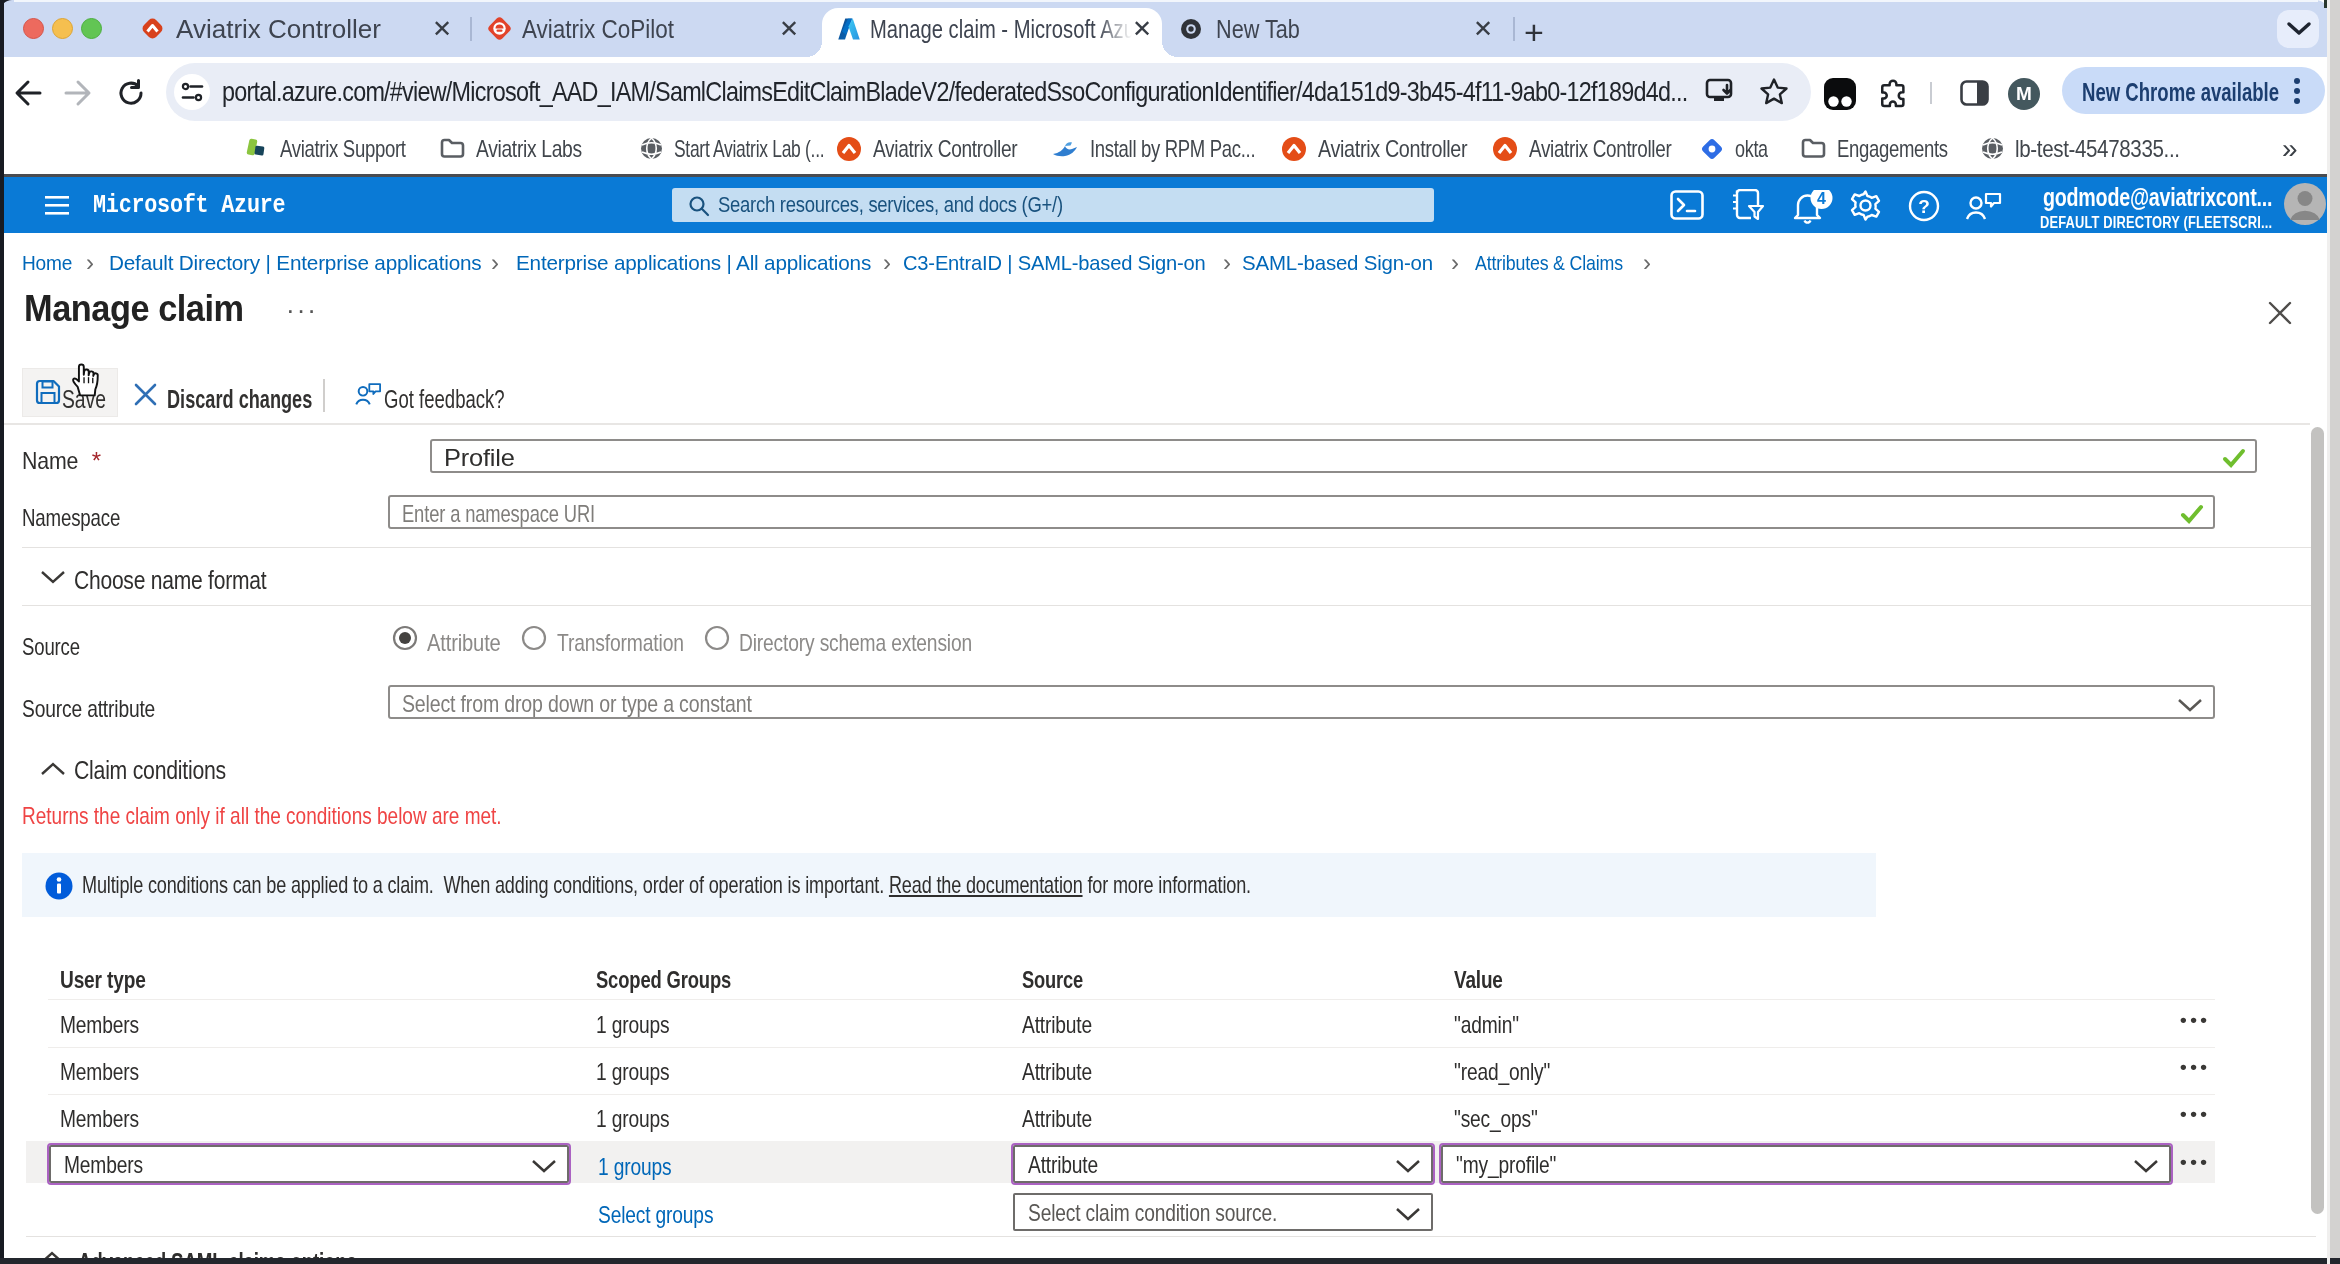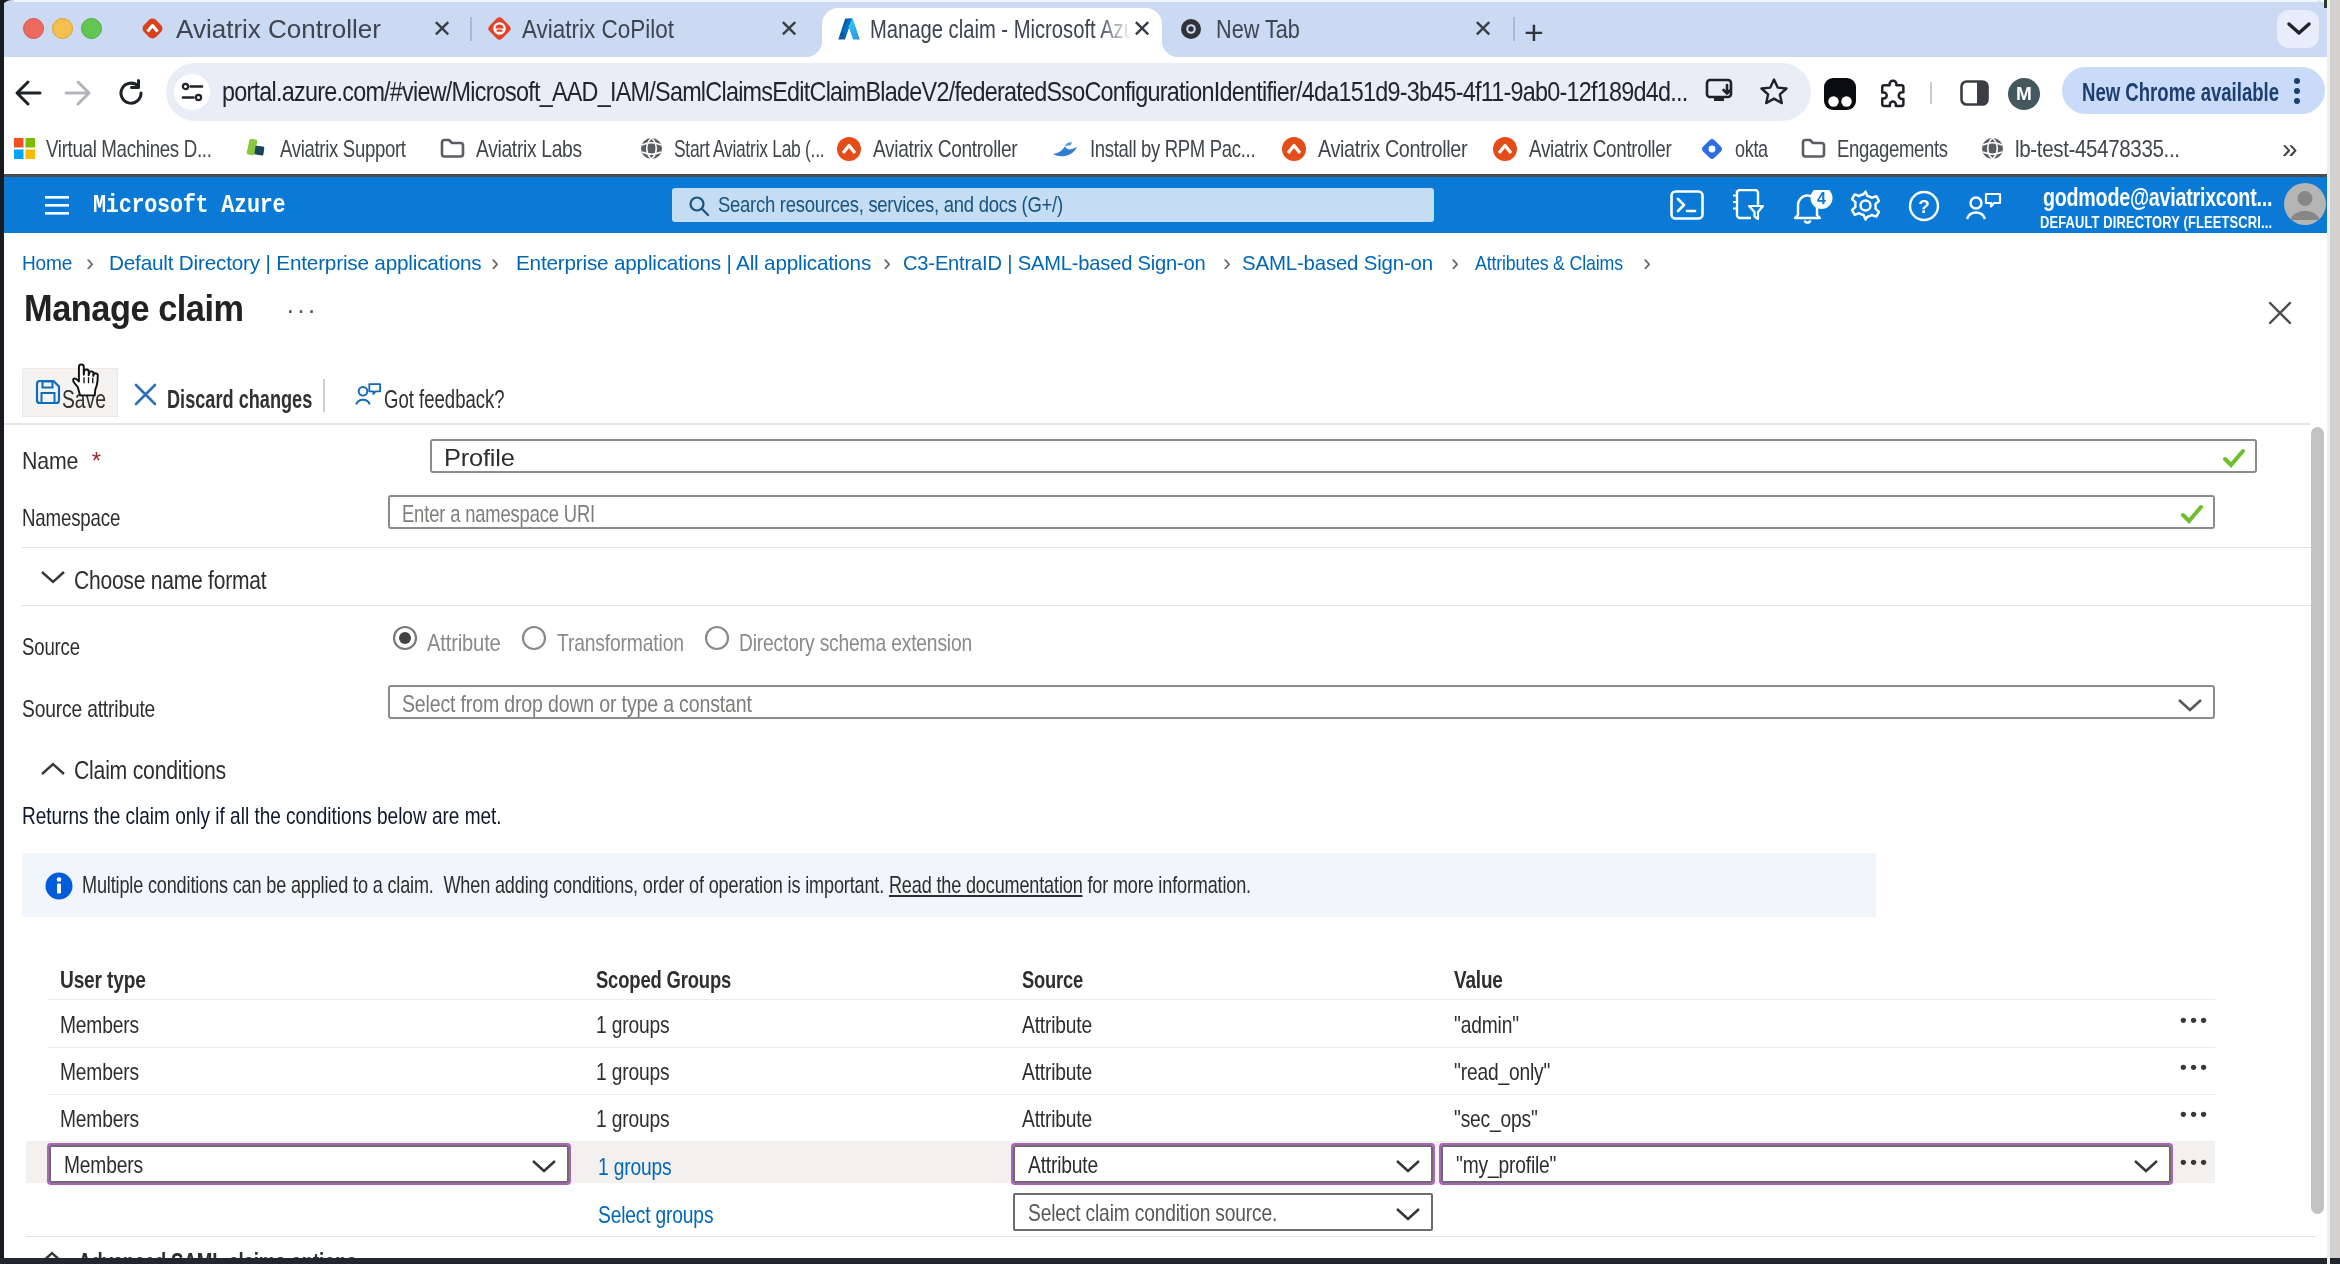--- a/index.html
+++ b/index.html
@@ -229,31 +229,20 @@
 <div class="abs" style="left:2082px; top:77px; font-size:26px; color:#1c3e70; font-weight:bold;"><span class="sx" id="t-ncha" style="transform:scaleX(0.714);">New Chrome available</span></div>
 <div class="abs" style="left:2293px; top:77px;">
     <svg width="8" height="28">
       <circle cx="4" cy="4" r="3" fill="#1c3e70"></circle>
       <circle cx="4" cy="14" r="3" fill="#1c3e70"></circle>
       <circle cx="4" cy="24" r="3" fill="#1c3e70"></circle>
     </svg>
   </div>
 
 <div class="abs" id="bookmarks">
-  <div class="bm" style="left:10px;">
-      <span>
-        <svg width="21" height="21">
-          <rect x="0" y="0" width="9.5" height="9.5" fill="#f25022"></rect>
-          <rect x="11.5" y="0" width="9.5" height="9.5" fill="#7fba00"></rect>
-          <rect x="0" y="11.5" width="9.5" height="9.5" fill="#00a4ef"></rect>
-          <rect x="11.5" y="11.5" width="9.5" height="9.5" fill="#ffb900"></rect>
-        </svg>
-      </span>
-      <span class="sx" id="b1" style="transform:scaleX(0.779);">Virtual Machines D...</span>
-    </div>
   <div class="bm" style="left:241px;">
       <span>
         <svg width="24" height="24">
           <rect x="3" y="2" width="8" height="16" rx="2" fill="#8bc53f" transform="rotate(12 7 10)"></rect>
           <rect x="10" y="9" width="9" height="9" rx="1.5" fill="#17445a" transform="rotate(8 14 13)"></rect>
         </svg>
       </span>
       <span class="sx" id="b2" style="transform:scaleX(0.773);">Aviatrix Support</span>
     </div>
   <div class="bm" style="left:436px;">
@@ -531,21 +520,21 @@
           <path d="M2 3 L13 13 L24 3" stroke="#5a5855" stroke-width="2.5" fill="none"></path>
         </svg>
       </div>
   </div>
   <div class="abs icon" style="left:36px; top:528px;" id="chev-cc">
       <svg width="26" height="16">
         <path d="M2 13 L13 3 L24 13" stroke="#3a3836" stroke-width="2.4" fill="none"></path>
       </svg>
     </div>
   <div class="abs sechead" style="left:70px; top:522px;"><span class="sx" id="t-cc" style="transform:scaleX(0.817);">Claim conditions</span></div>
-  <div class="abs" style="left:18px; top:569px; font-size:24px; color:#0f172a;"><span class="sx" id="t-ret" style="transform:scaleX(0.792);">Returns the claim only if all the conditions below are met.</span></div>
+  <div class="abs" style="left:18px; top:569px; font-size:24px; color:#ef4444;"><span class="sx" id="t-ret" style="transform:scaleX(0.792);">Returns the claim only if all the conditions below are met.</span></div>
 
   <div class="abs" id="banner">
     <div class="abs icon" style="left:22px; top:18px;" id="infoicon">
         <svg width="30" height="30">
           <circle cx="15" cy="15" r="13.5" fill="#015cda"></circle>
           <rect x="13" y="12.5" width="4" height="10" rx="1" fill="#fff"></rect>
           <circle cx="15" cy="8.5" r="2.3" fill="#fff"></circle>
         </svg>
       </div>
     <div class="txt"><span class="sx" id="t-ban" style="transform:scaleX(0.753);">Multiple conditions can be applied to a claim.&nbsp; When adding conditions, order of operation is important. <span style="text-decoration:underline;">Read the documentation</span> for more information.</span></div>

